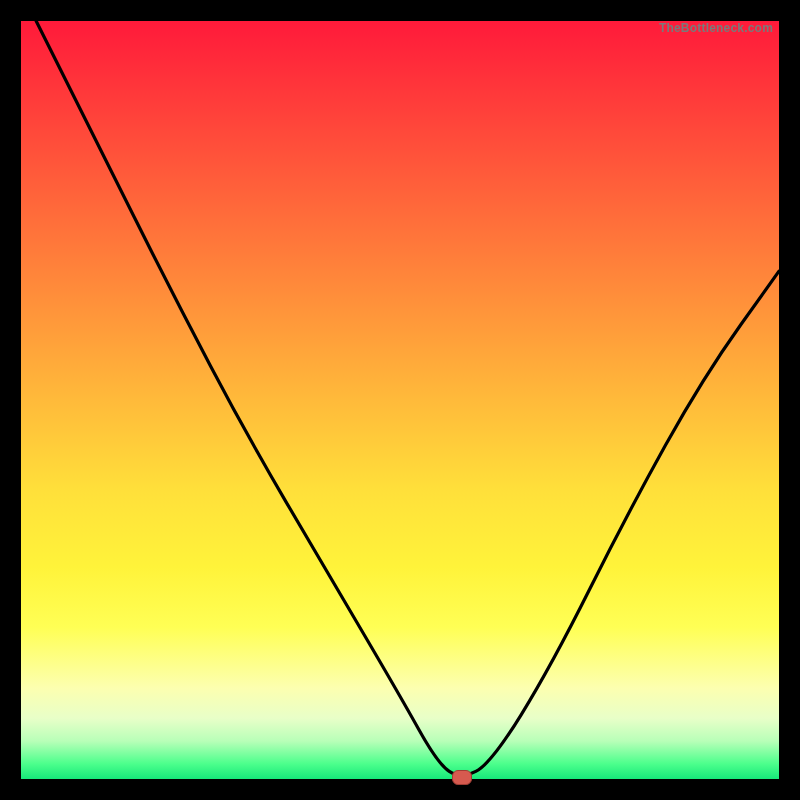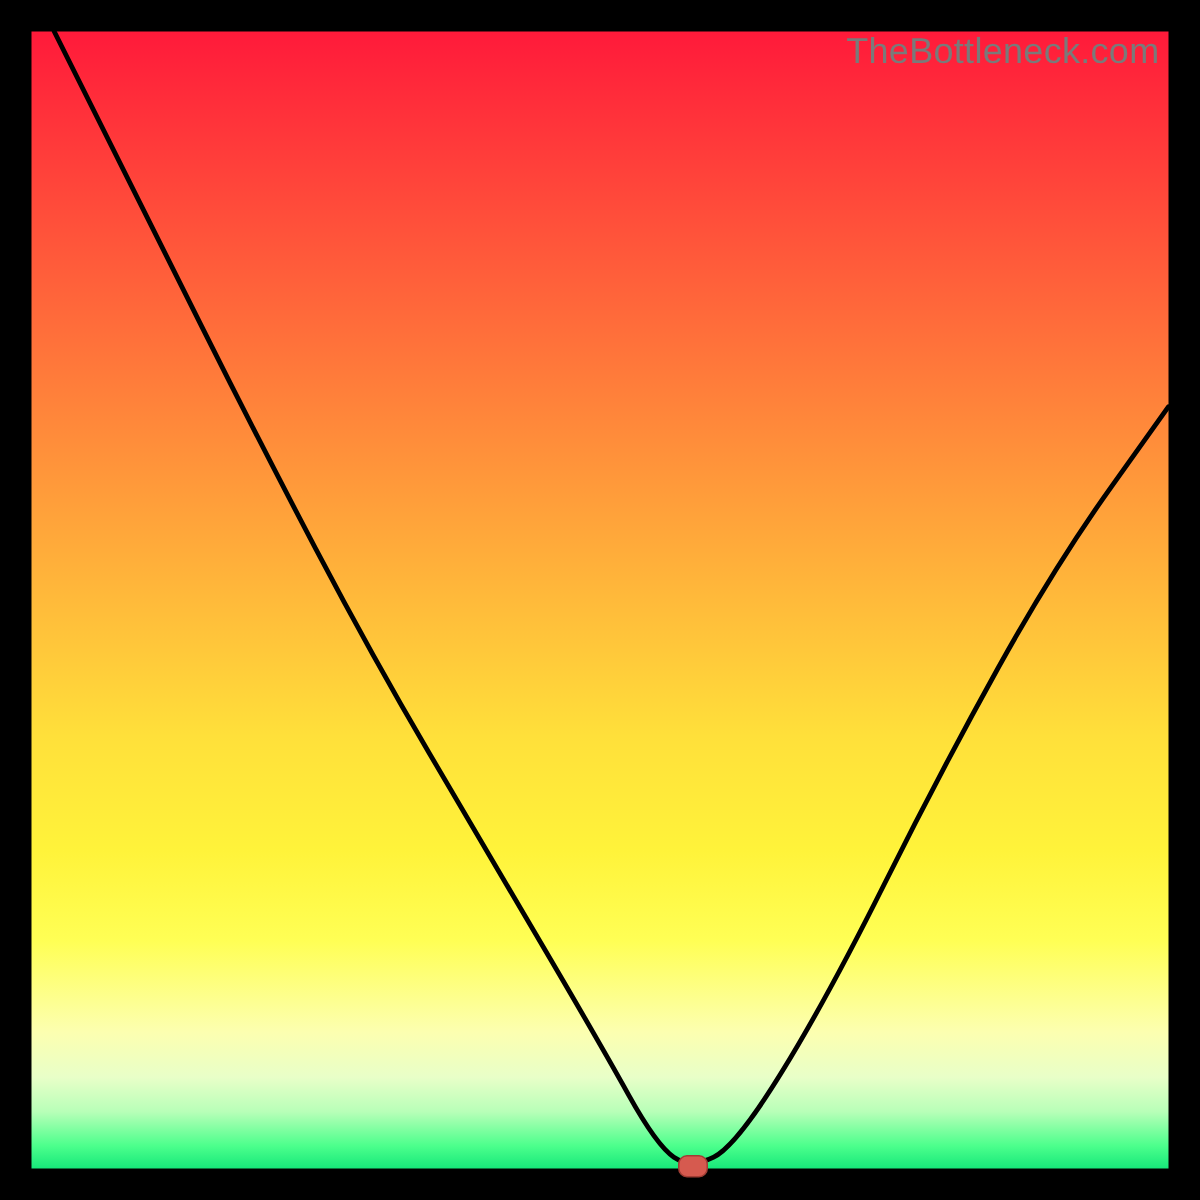--- a/index.html
+++ b/index.html
@@ -31,22 +31,22 @@
       #e8ffc8 92%,
       #b8ffb8 95%,
       #4cff8c 98%,
       #17e87a 100%
     );
   }
   .watermark {
     position: absolute;
     top: 0;
     right: 6px;
-    font-size: 24px;
-    font-weight: 400;
+    font-size: 12px;
+    font-weight: 700;
     color: #7a7a7a;
     letter-spacing: 0.2px;
     user-select: none;
   }
   svg.curve {
     position: absolute;
     left: 0;
     top: 0;
     width: 758px;
     height: 758px;

